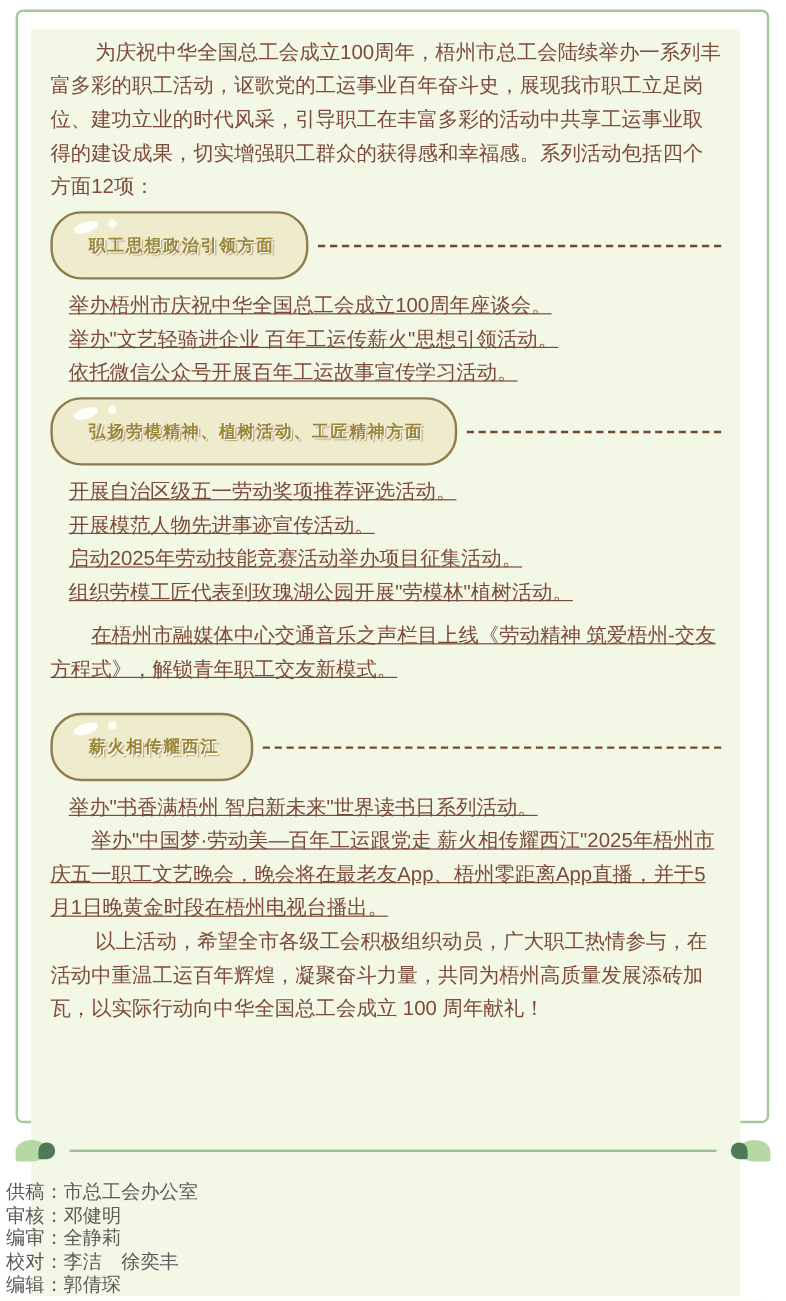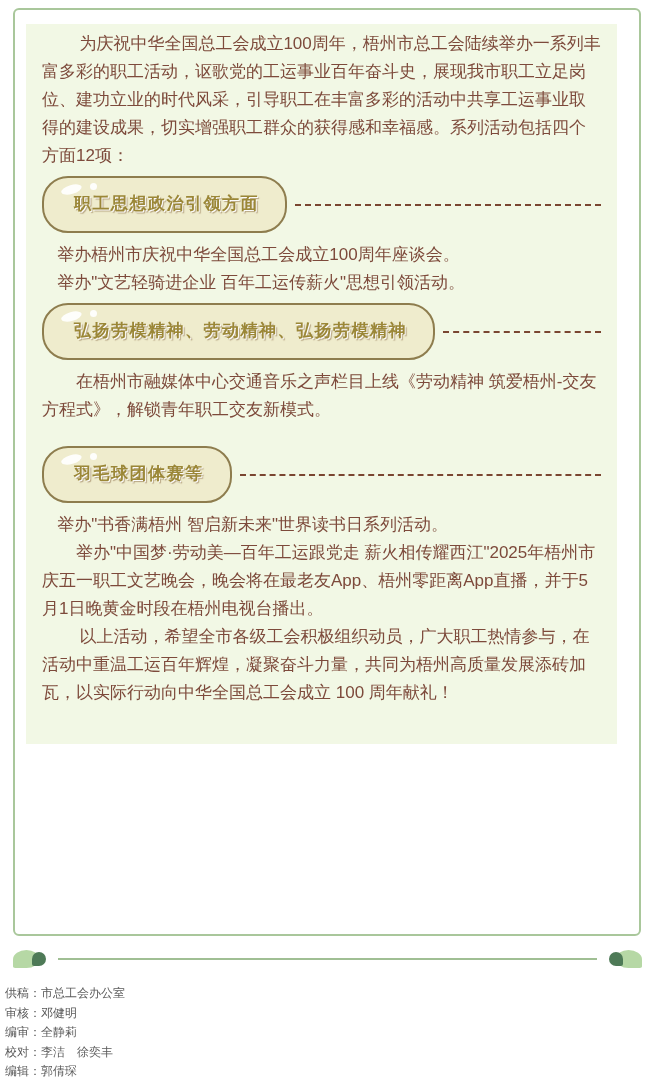--- a/index.html
+++ b/index.html
@@ -17,53 +17,53 @@
   .card-border {
     position: absolute;
     left: 13px; top: 8px;
     width: 628px; height: 928px;
     border: 2px solid #a9c79b;
     border-radius: 6px;
   }
   .panel {
     position: absolute;
     left: 26px; top: 24px;
-    width: 591px; height: 720px;
+    width: 591px; height: 1056px;
     background: #f2f8e5;
     padding: 6px 16px 0 16px;
     overflow: hidden;
     color: #7d4a3b;
     font-size: 17px;
     line-height: 28px;
   }
   .panel p { margin: 0; }
   .intro   { margin-top: 6px; text-indent: 2.2em; }
   .closing { margin-top: 10px; text-indent: 2.2em; }
-  .item    { margin-top: 0; text-indent: 0.9em; }
+  .item    { margin-top: 0; text-indent: 0.9em; text-decoration: underline; }
   .items-block { margin-top: 8px; }
   .para    { text-indent: 2em; }
   
   .badge-row {
     display: flex;
     align-items: center;
     margin-top: 6px;
   }
   .badge-row.gap-lg { margin-top: 22px; }
   .badge {
     position: relative;
     display: inline-block;
     background: #efeccd;
     border: 2px solid #8e7d4e;
     border-radius: 26px;
     padding: 12px 26px 13px 30px;
     flex: 0 0 auto;
   }
   .badge-text {
     font-weight: 700;
-    font-size: 17px;
+    font-size: 14px;
     line-height: 1;
     letter-spacing: 1.5px;
     color: #9b8737;
     text-shadow: 1px 1px 0 rgba(255,255,255,.95), 2px 2px 1px rgba(128,96,58,.5);
     white-space: nowrap;
   }
   .dot-a {
     position: absolute; top: 7px; left: 17px;
     width: 21px; height: 9px;
     background: #ffffff; opacity: .92;
@@ -107,21 +107,21 @@
     flex: 1 1 auto;
     height: 2px;
     background: #a0bf94;
     margin: 0 12px;
   }
   
   .credits {
     position: absolute;
     left: 5px; top: 984px;
     color: #5a5a5a;
-    font-size: 12px;
+    font-size: 16px;
     line-height: 19.5px;
   }
   .credits div { white-space: pre; }
 </style>
 </head>
 <body>
 
 <div class="card-border"></div>
 
 <div class="panel">
@@ -132,40 +132,47 @@
     <div class="badge">
       <span class="dot-a"></span>
       <span class="dot-b"></span>
       <span class="badge-text">职工思想政治引领方面</span>
     </div>
     <div class="dash-line"></div>
   </div>
   <div class="items-block">
     <p class="item">举办梧州市庆祝中华全国总工会成立100周年座谈会。</p>
     <p class="item">举办"文艺轻骑进企业 百年工运传薪火"思想引领活动。</p>
+    <p class="item">依托微信公众号开展百年工运故事宣传学习活动。</p>
   </div>
 
   <div class="badge-row">
     <div class="badge">
       <span class="dot-a"></span>
       <span class="dot-b"></span>
-      <span class="badge-text">弘扬劳模精神、劳动精神、弘扬劳模精神</span>
+      <span class="badge-text">弘扬劳模精神、植树活动、工匠精神方面</span>
     </div>
     <div class="dash-line"></div>
+  </div>
+  <div class="items-block">
+    <p class="item">开展自治区级五一劳动奖项推荐评选活动。</p>
+    <p class="item">开展模范人物先进事迹宣传活动。</p>
+    <p class="item">启动2025年劳动技能竞赛活动举办项目征集活动。</p>
+    <p class="item">组织劳模工匠代表到玫瑰湖公园开展"劳模林"植树活动。</p>
   </div>
 
   <div class="items-block">
     <p class="item para">在梧州市融媒体中心交通音乐之声栏目上线《劳动精神 筑爱梧州-交友方程式》，解锁青年职工交友新模式。</p>
   </div>
 
   <div class="badge-row gap-lg">
     <div class="badge">
       <span class="dot-a"></span>
       <span class="dot-b"></span>
-      <span class="badge-text">羽毛球团体赛等</span>
+      <span class="badge-text">薪火相传耀西江</span>
     </div>
     <div class="dash-line"></div>
   </div>
   <div class="items-block">
     <p class="item">举办"书香满梧州 智启新未来"世界读书日系列活动。</p>
     <p class="item para">举办"中国梦·劳动美—百年工运跟党走 薪火相传耀西江"2025年梧州市庆五一职工文艺晚会，晚会将在最老友App、梧州零距离App直播，并于5月1日晚黄金时段在梧州电视台播出。</p>
   </div>
 
   <p class="closing">以上活动，希望全市各级工会积极组织动员，广大职工热情参与，在活动中重温工运百年辉煌，凝聚奋斗力量，共同为梧州高质量发展添砖加瓦，以实际行动向中华全国总工会成立 100 周年献礼！</p>
 

